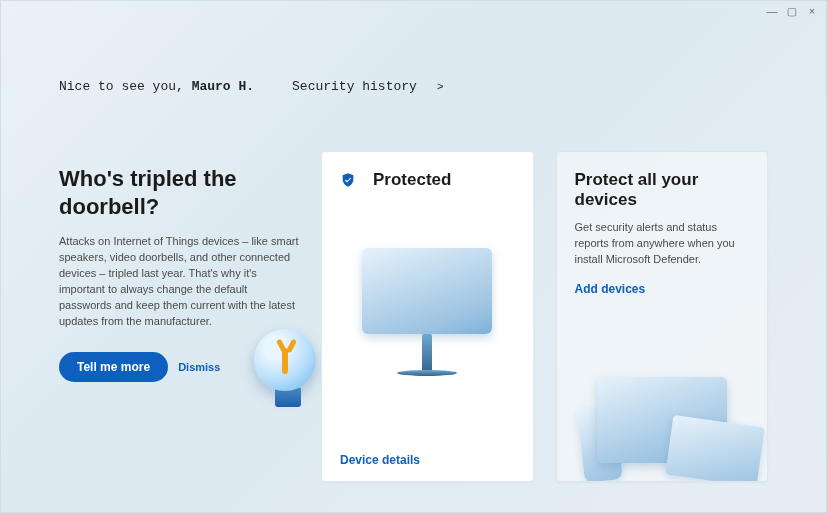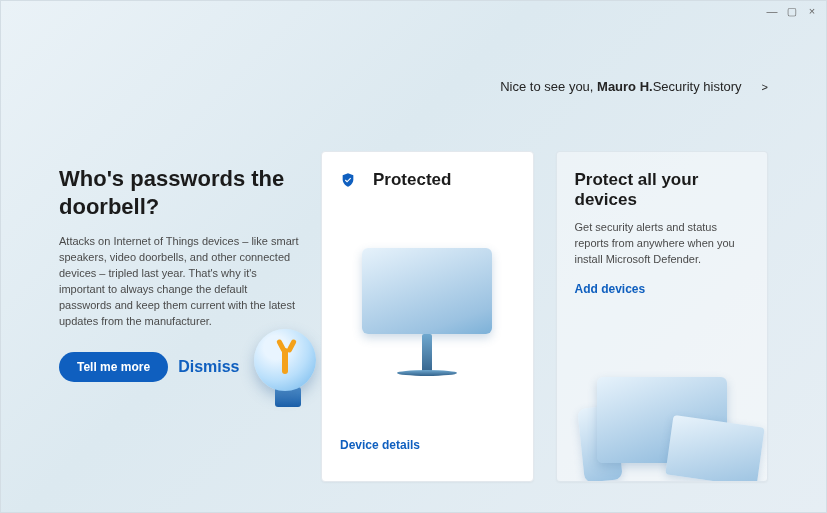--- a/index.html
+++ b/index.html
@@ -13,27 +13,27 @@
   }
   .titlebar {
     position: absolute; top: 0; right: 0; height: 24px;
     display: flex; gap: 8px; padding: 4px 8px;
     color: #666; font-size: 11px;
   }
   .titlebar span { width: 12px; text-align: center; cursor: default; }
 
   .top-row {
     position: absolute; top: 78px; left: 58px; right: 58px;
-    display: flex; justify-content: flex-end; align-items: center;
-    font-size: 13px; color: #242424;
+    display: flex; justify-content: flex-start; align-items: center;
+    font-size: 13px; color: #242424; font-family: Liberation Mono, monospace;
   }
   .greeting .name { font-weight: 700; }
   .sec-history {
     color: #242424; font-size: 13px; cursor: pointer;
-    display: flex; align-items: center; gap: 20px;
+    display: flex; align-items: center; gap: 20px; margin-left: 38px;
   }
   .sec-history .chev { font-size: 11px; }
 
   .content {
     position: absolute; top: 150px; left: 58px; right: 58px; bottom: 30px;
     display: flex; gap: 22px;
   }
 
   .promo {
     width: 240px; flex: 0 0 auto;
@@ -48,21 +48,21 @@
     margin-bottom: 22px;
   }
   .promo-actions { display: flex; align-items: center; gap: 10px; }
   .btn-primary {
     background: #0f5fbf; color: #fff; border: none;
     border-radius: 18px; padding: 8px 18px;
     font-size: 12px; font-weight: 600; cursor: pointer;
   }
   .btn-link {
     background: none; border: none; color: #0f5fbf;
-    font-size: 16px; font-weight: 600; cursor: pointer;
+    font-size: 11px; font-weight: 600; cursor: pointer;
   }
 
   .card {
     background: #ffffff; border: 1px solid #e3e8ed;
     border-radius: 4px; flex: 1; position: relative;
     padding: 18px 18px 14px 18px;
     box-shadow: 0 1px 2px rgba(0,0,0,0.04);
     display: flex; flex-direction: column;
     overflow: hidden;
   }
@@ -77,21 +77,21 @@
   }
   .card .desc {
     font-size: 11px; color: #4a4a4a; line-height: 1.45; margin-bottom: 14px;
   }
   .card .link {
     font-size: 12px; font-weight: 600; color: #0f5fbf;
     cursor: pointer; background: none; border: none; text-align: left;
     padding: 0;
   }
   .card .bottom-link {
-    position: absolute; left: 18px; bottom: 29px;
+    position: absolute; left: 18px; bottom: 14px;
     font-size: 12px; font-weight: 600; color: #0f5fbf;
     cursor: pointer; background: none; border: none;
   }
 
   
   .shield-icon svg { width: 16px; height: 16px; display: block; }
 
   
   .monitor-illust {
     flex: 1; position: relative; margin-top: 20px;
@@ -181,21 +181,21 @@
     </div>
     <div class="sec-history">
       <span>Security history</span>
       <span class="chev">&gt;</span>
     </div>
   </div>
 
   <div class="content">
 
     <div class="promo">
-      <h1>Who's passwords the doorbell?</h1>
+      <h1>Who's tripled the doorbell?</h1>
       <p>Attacks on Internet of Things devices – like smart speakers, video doorbells, and other connected devices – tripled last year. That's why it's important to always change the default passwords and keep them current with the latest updates from the manufacturer.</p>
       <div class="promo-actions">
         <button class="btn-primary">Tell me more</button>
         <button class="btn-link">Dismiss</button>
       </div>
 
       <div class="bulb">
         <div class="glass">
           <div class="filament"></div>
           <div class="spark s1"></div>

